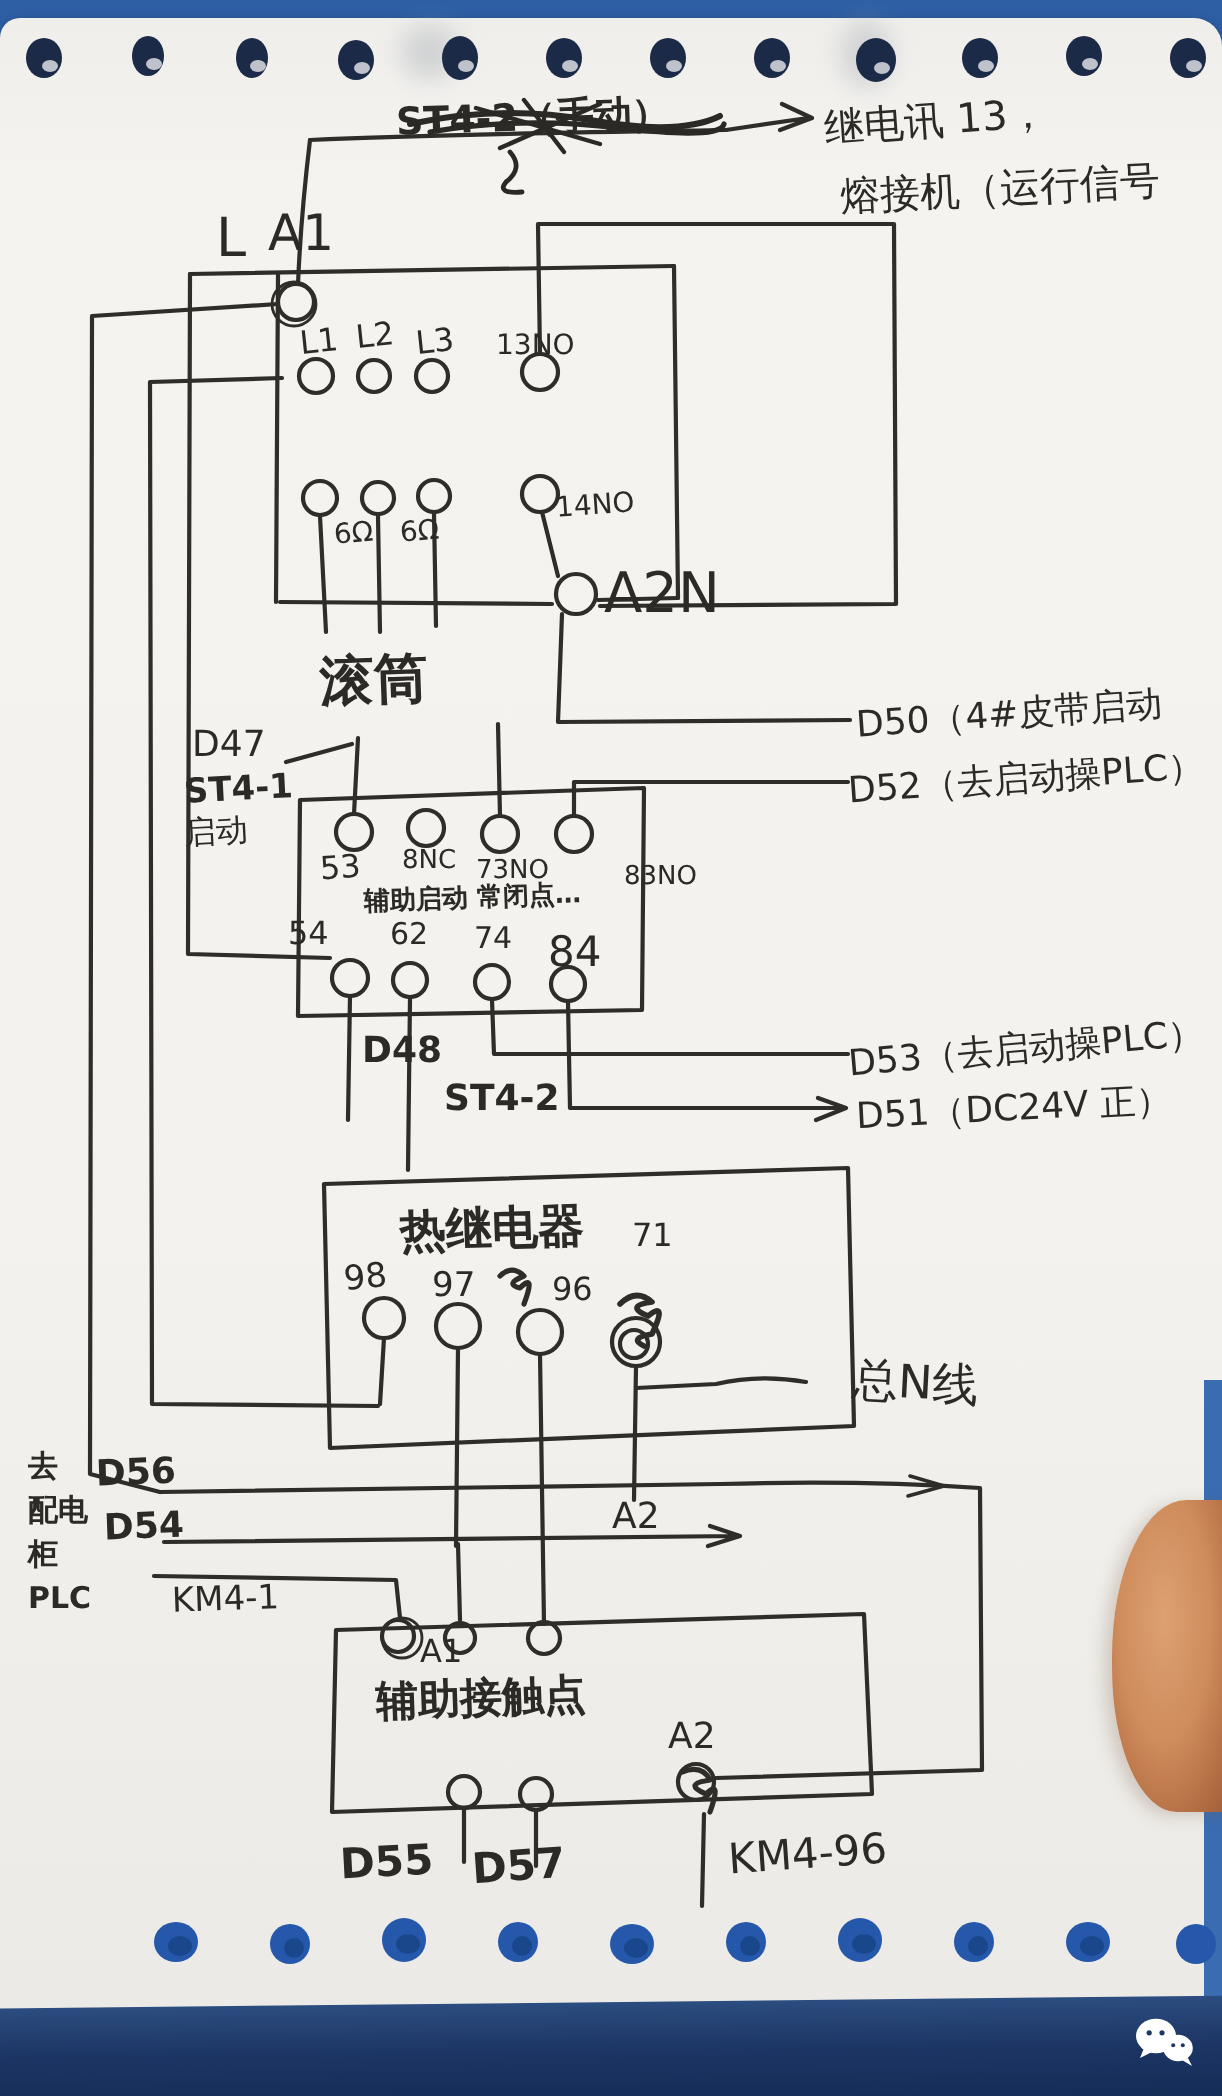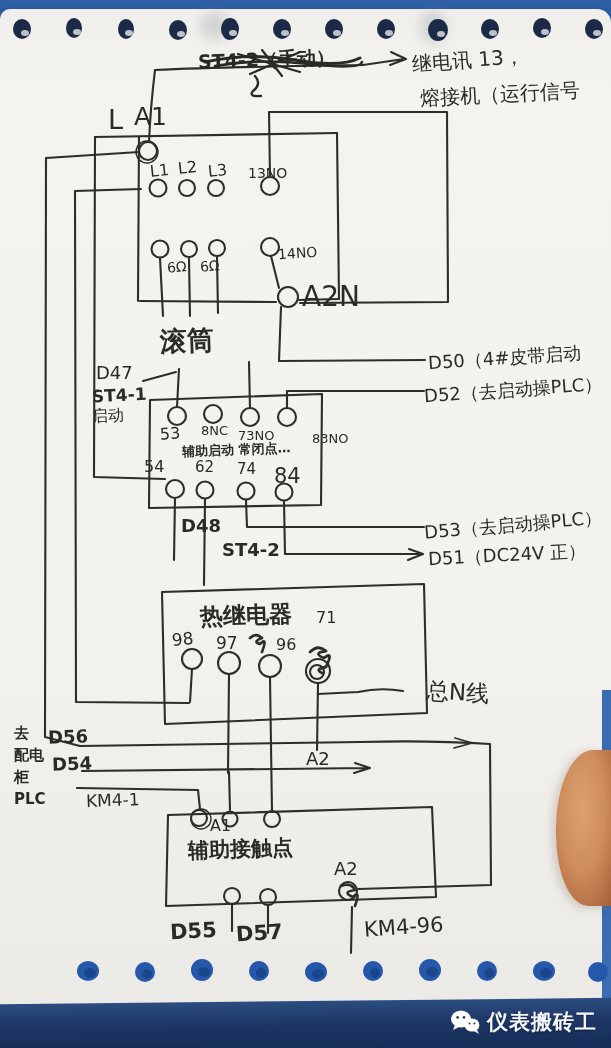--- a/index.html
+++ b/index.html
@@ -246,15 +246,14 @@
     <svg width="30" height="26" viewBox="0 0 30 26">
       <ellipse cx="11" cy="10" rx="10" ry="8.6" fill="#ffffff"></ellipse>
       <path d="M5,16 L3,21 L9,18 Z" fill="#ffffff"></path>
       <circle cx="7.6" cy="8.4" r="1.3" fill="#1c3564"></circle>
       <circle cx="14" cy="8.4" r="1.3" fill="#1c3564"></circle>
       <ellipse cx="22" cy="16" rx="7.4" ry="6.6" fill="#ffffff"></ellipse>
       <path d="M27,21 L29,25 L24,22 Z" fill="#ffffff"></path>
       <circle cx="19.6" cy="14.6" r="1" fill="#1c3564"></circle>
       <circle cx="24.4" cy="14.6" r="1" fill="#1c3564"></circle>
     </svg>
-    <span>仪表搬砖工</span>
   </div>
 </div>
 
 </body></html>

